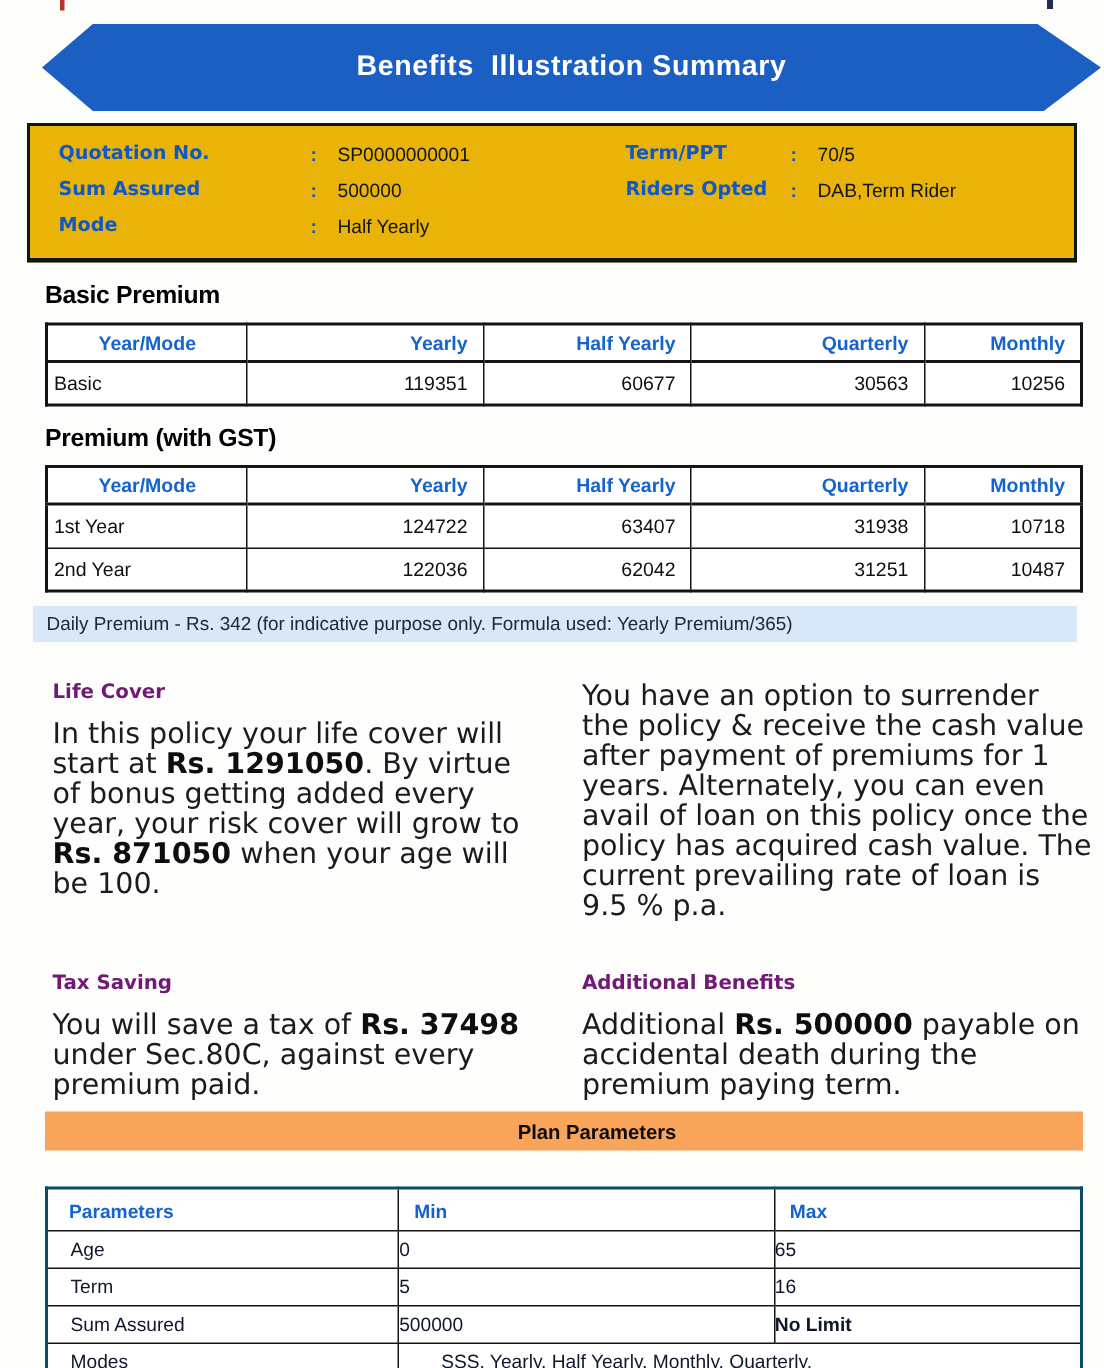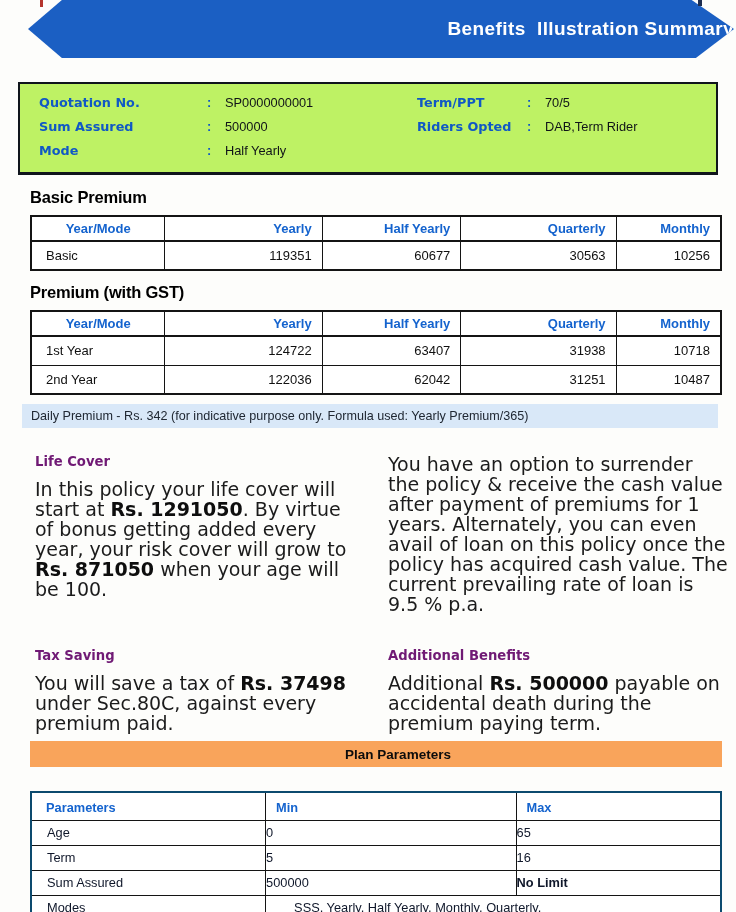--- a/index.html
+++ b/index.html
@@ -6,36 +6,36 @@
   html,body { width:736px; }
   body {
     height:912px; overflow:hidden; background:#fdfdfb;
     font-family:"Liberation Sans", sans-serif; color:#111;
   }
   .page { position:relative; width:736px; height:912px; }
 
   
   .banner-wrap { position:relative; padding-top:8px; height:66px; }
   .banner {
-    position:absolute; left:28px; top:0; width:706px; height:58px;
+    position:absolute; left:28px; top:16px; width:706px; height:58px;
     background:#1B5FC3;
     clip-path:polygon(4.8% 0%, 94% 0%, 100% 50%, 94.6% 100%, 4.8% 100%, 0% 50%);
-    display:flex; align-items:center; justify-content:flex-end;
+    display:flex; align-items:center; justify-content:center;
   }
   .banner span {
     color:#fff; font-weight:bold; font-size:19px; letter-spacing:.4px;
     white-space:pre; font-family:"Liberation Sans", sans-serif;
   }
   .artifact { position:absolute; top:0; }
   .artifact-left  { left:40px;  width:3px; height:7px; background:#b5342c; }
   .artifact-right { left:698px; width:4px; height:6px; background:#1d2d50; }
 
   
   .quote-box {
-    margin:16px 0 0 18px; width:700px; background:#bef264;
+    margin:16px 0 0 18px; width:700px; background:#eab308;
     border:2px solid #10151c; border-bottom-width:3px;
     padding:7px 0 9px 0; display:flex;
   }
   .q-col-left  { width:397px; padding-left:19px; }
   .q-col-right { flex:1; }
   .q-row { display:flex; line-height:24px; font-size:12.8px; }
   .q-label { font-family:"DejaVu Sans", sans-serif; font-weight:bold; color:#1058C5; }
   .q-col-left  .q-label { width:168px; }
   .q-col-right .q-label { width:110px; }
   .q-colon { color:#1058C5; font-weight:bold; width:18px; }
@@ -53,21 +53,21 @@
     margin-left:30px; width:692px; border-collapse:collapse;
     font-size:13px; background:#fff;
   }
   table.premium th, table.premium td { border:1.5px solid #141414; }
   table.premium th {
     color:#1463CE; font-weight:bold; padding:4px 10px; height:23px;
     text-align:right; border-bottom-width:2.5px;
   }
   table.premium th.c1 { text-align:center; }
   table.premium td { padding:6px 10px; height:29px; text-align:right; color:#101010; }
-  table.premium td.c1 { text-align:left; padding-left:14px; }
+  table.premium td.c1 { text-align:left; padding-left:4px; }
   table.premium { border:2px solid #141414; }
   col.w1{width:19.4%} col.w2{width:22.8%} col.w3{width:20.1%} col.w4{width:22.5%} col.w5{width:15.2%}
 
   
   .daily-strip {
     margin:9px 0 0 22px; width:696px; background:#D9E8F8;
     font-size:12.6px; color:#202833; padding:5px 8px 5px 9px;
   }
   .gst-note { margin:9px 0 0 30px; font-size:10.8px; color:#101010; }
   .gst-note b { font-weight:bold; }

